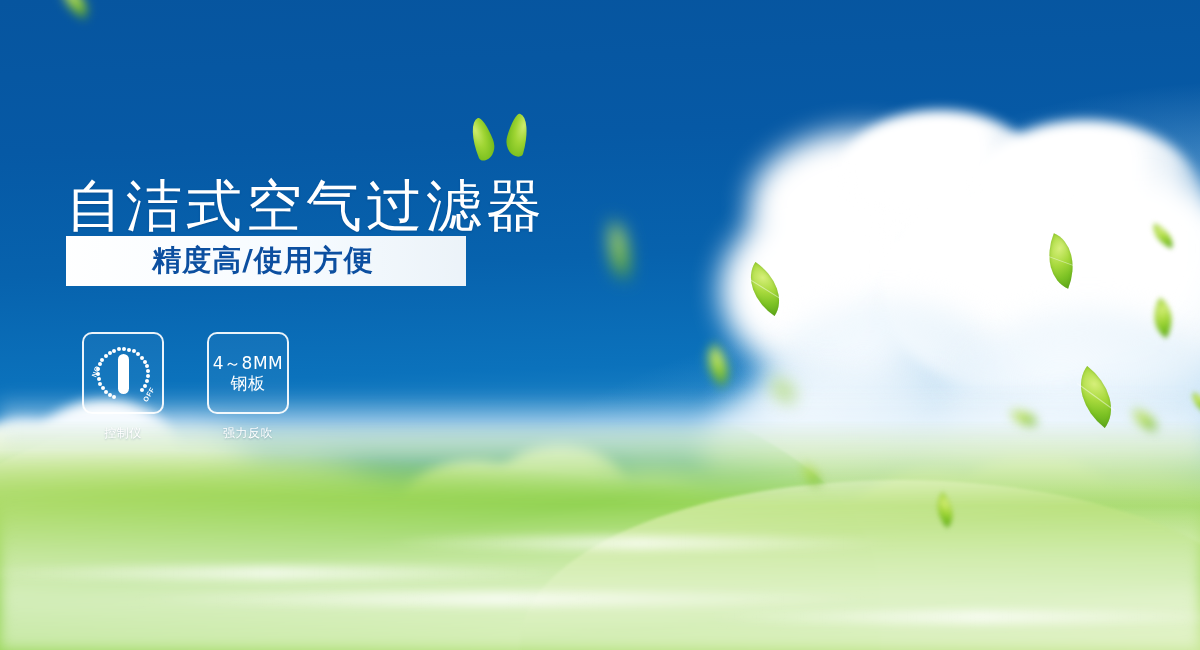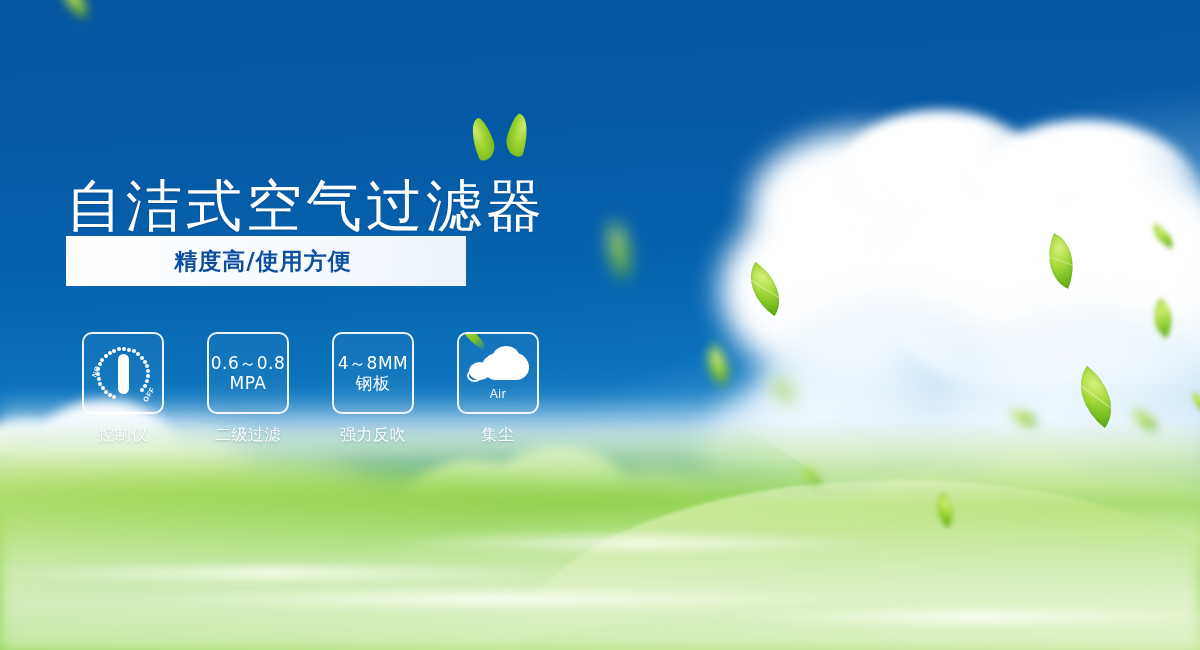--- a/index.html
+++ b/index.html
@@ -130,21 +130,21 @@
     display:flex;align-items:center;justify-content:center;
     padding:0 20px 0 20px;font-size:23px;letter-spacing:1px;
     font-weight:700;
     font-family:"DejaVu Sans","Liberation Sans",sans-serif;
     clip-path:polygon(0 0, 100% 0, 100% 100%, 0 100%);
   }
   .sub-b{
     background:linear-gradient(to right,#ffffff 0%,#f6fbff 60%,rgba(255,255,255,.92) 100%);
     color:#0c4fa0;flex:1;
     display:flex;align-items:center;justify-content:center;
-    font-size:23px;letter-spacing:1px;font-weight:700;
+    font-size:29px;letter-spacing:1px;font-weight:700;
     font-family:"DejaVu Sans","Liberation Sans",sans-serif;
     margin-left:-16px;
     clip-path:polygon(16px 0, 100% 0, 100% 100%, 0 100%);
     padding-left:10px;
   }
 
   
   .features{
     position:absolute;left:72px;top:332px;
     display:flex;gap:23px;align-items:flex-start;
@@ -155,21 +155,21 @@
     border-radius:10px;position:relative;overflow:hidden;
     display:flex;flex-direction:column;align-items:center;justify-content:center;
     background:rgba(255,255,255,.045);
   }
   .feat-text{
     color:#ffffff;font-size:17px;line-height:1.18;text-align:center;
     font-family:"DejaVu Sans","Liberation Sans",sans-serif;font-weight:400;
     letter-spacing:.5px;
   }
   .feat-label{
-    margin-top:11px;color:#ffffff;font-size:16px;letter-spacing:.5px;
+    margin-top:11px;color:#ffffff;font-size:12px;letter-spacing:.5px;
     white-space:nowrap;font-weight:400;
     font-family:"DejaVu Sans","Liberation Sans",sans-serif;
     text-shadow:0 1px 2px rgba(0,40,90,.25);
   }
 
   
   .dial{position:relative;width:64px;height:62px;}
   .dial .dot{position:absolute;width:4px;height:4px;border-radius:50%;background:#fff;}
   .dial .needle{
     position:absolute;left:50%;top:12px;width:11px;height:40px;
@@ -341,50 +341,27 @@
             <span class="dot" style="left: 54.8442px; top: 27.2133px;"></span>
             <span class="dot" style="left: 54.8971px; top: 32.2658px;"></span>
             <span class="dot" style="left: 53.933px; top: 37.2258px;"></span>
             <span class="dot" style="left: 51.9912px; top: 41.8906px;"></span>
             <span class="dot" style="left: 49.1511px; top: 46.0697px;"></span>
           </div>
       </div>
       <div class="feat-label">控制仪</div>
     </div>
 
-    <div class="feat">
-      <div class="feat-box">
-        <div class="feat-text">
-          <div>0.6～0.8</div>
-          <div>MPA</div>
-        </div>
-      </div>
-      <div class="feat-label">二级过滤</div>
-    </div>
 
 
     <div class="feat">
       <div class="feat-box">
         <div class="feat-text">
           <div>4～8MM</div>
           <div>钢板</div>
         </div>
       </div>
       <div class="feat-label">强力反吹</div>
     </div>
 
-    <div class="feat">
-      <div class="feat-box">
-        <div class="cloudIcon">
-          <span class="gleaf"></span>
-          <span class="big"></span>
-          <span class="top"></span>
-          <span class="sm"></span>
-          <span class="sm2"></span>
-          <span class="swirl"></span>
-        </div>
-        <div class="airTxt">Air</div>
-      </div>
-      <div class="feat-label">集尘</div>
-    </div>
 
   </div>
 </div>
 
 </body></html>

